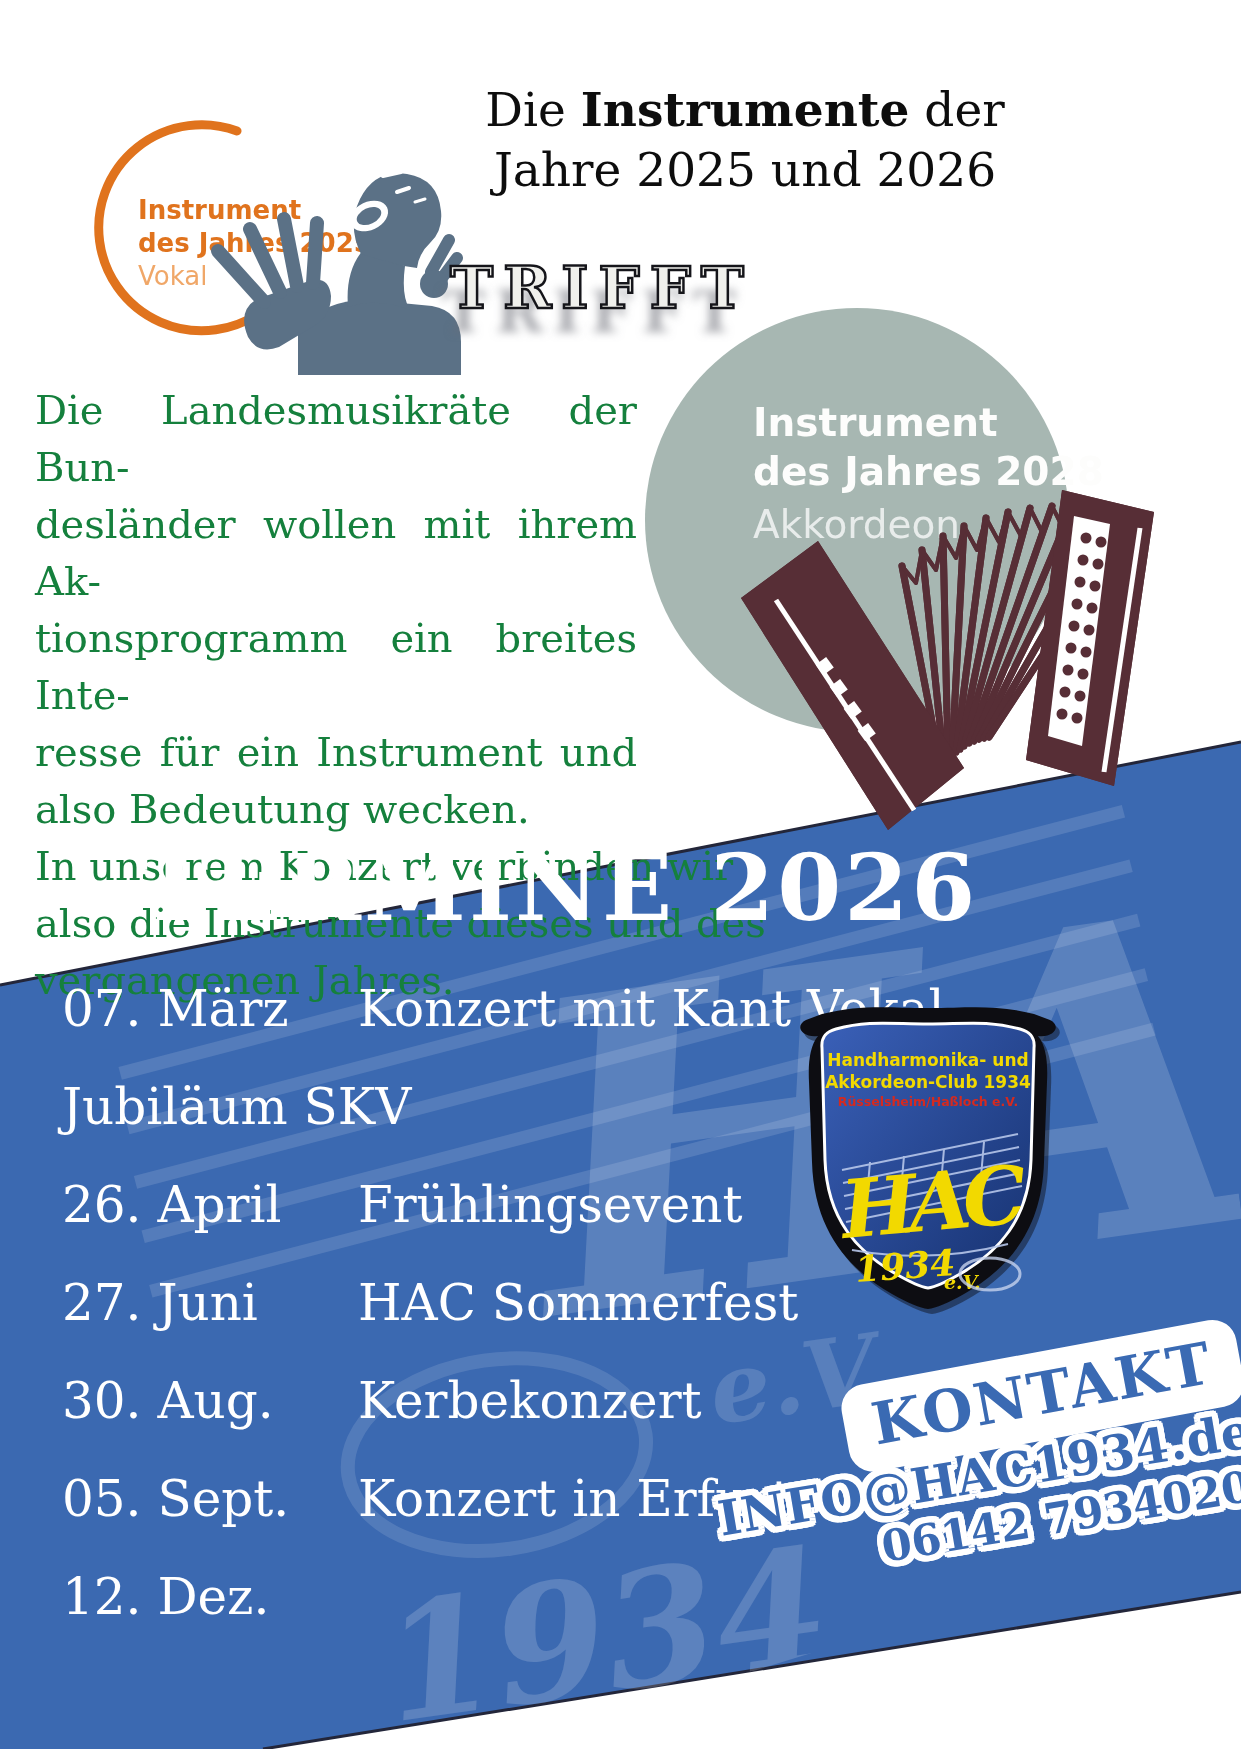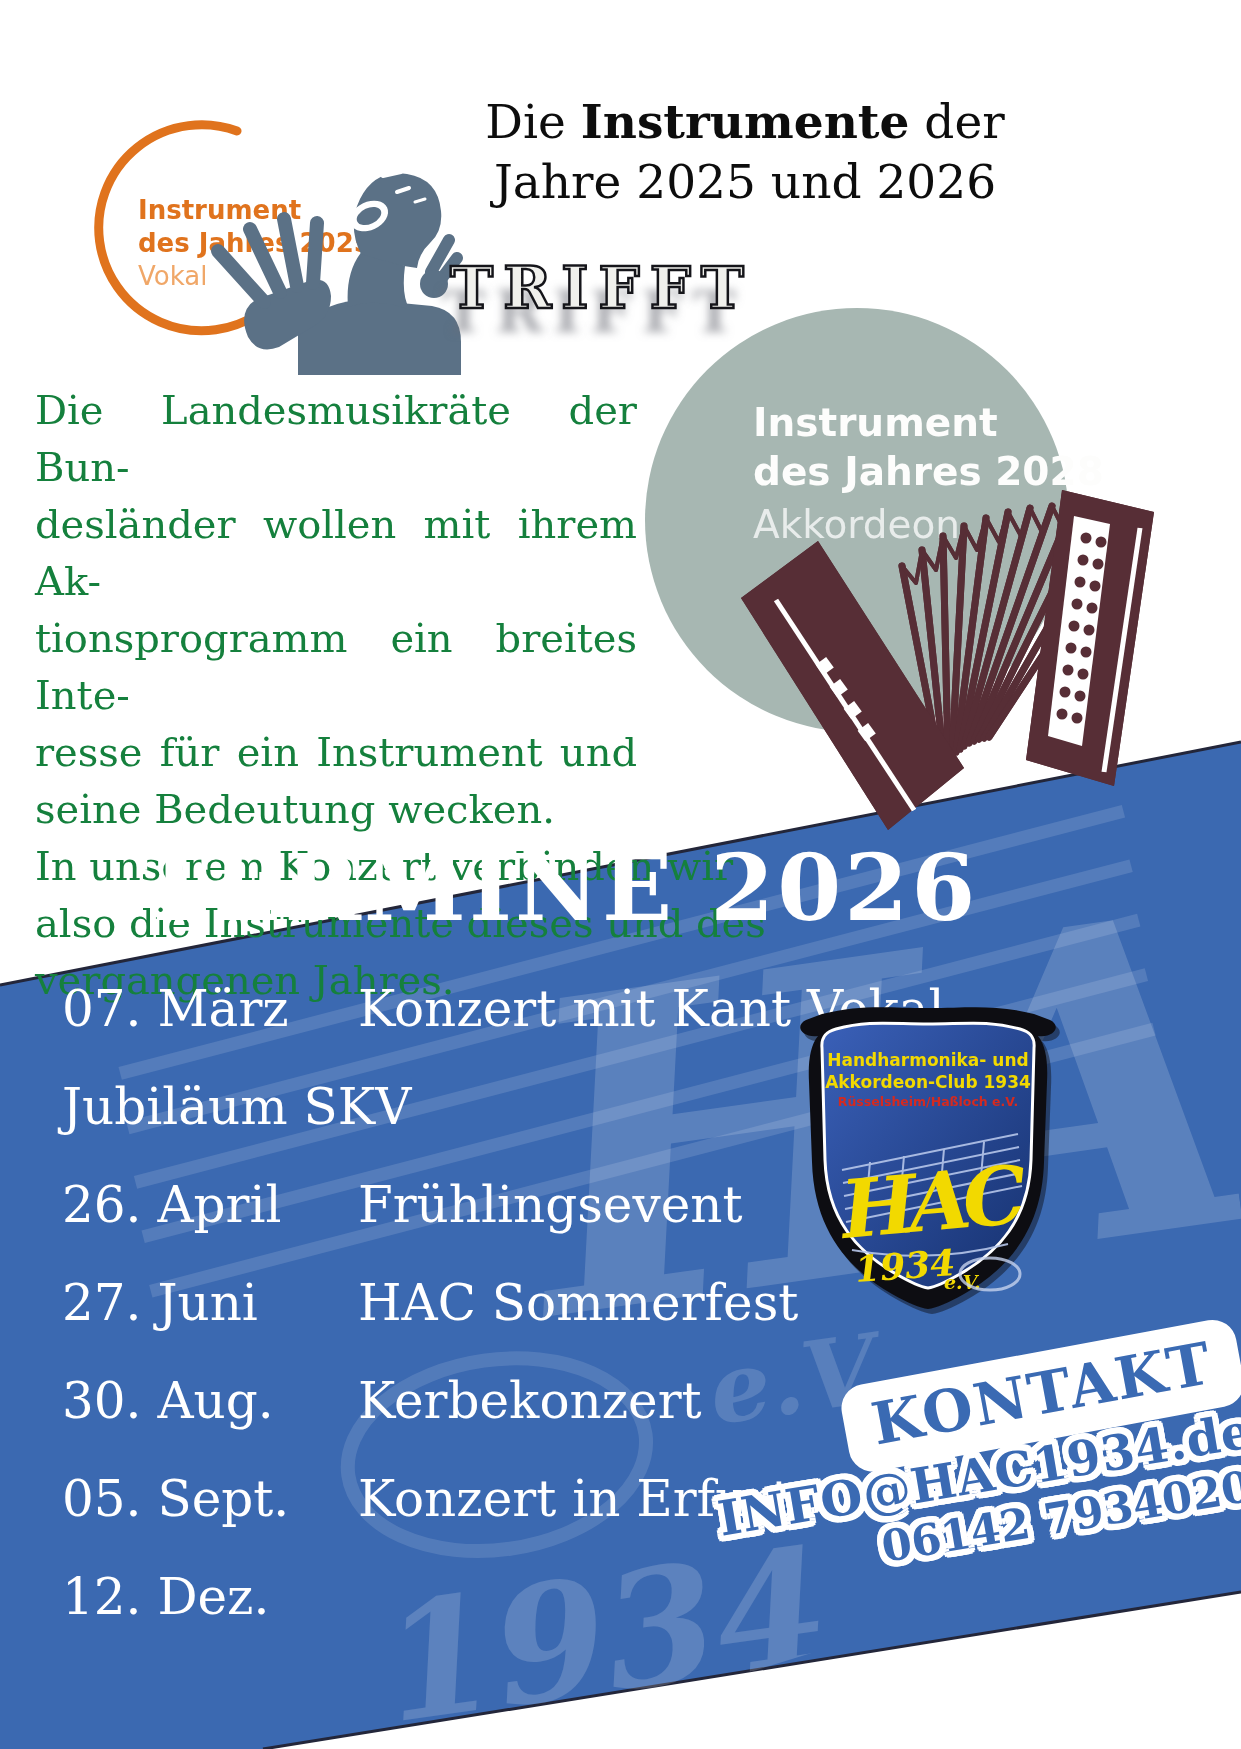--- a/index.html
+++ b/index.html
@@ -5,21 +5,21 @@
   * { margin:0; padding:0; box-sizing:border-box; }
   html,body { width:1241px; height:1749px; }
   body {
     position:relative; overflow:hidden; background:#ffffff;
     font-family:"DejaVu Serif", serif;
   }
   .abs { position:absolute; }
 
   
   .title {
-    left:420px; top:92px; width:650px; text-align:center;
+    left:420px; top:80px; width:650px; text-align:center;
     font-size:47px; line-height:60px; color:#0d0d0d;
     font-family:"DejaVu Serif", serif;
   }
   .title b { font-weight:bold; }
 
   
   .logo2025-arc { left:85px; top:103px; width:235px; height:255px; }
   .logo2025-text {
     left:138px; top:194px; font-family:"DejaVu Sans", sans-serif;
     font-size:26px; line-height:33px; font-weight:bold; color:#e0731d;
@@ -171,21 +171,21 @@
 </svg>
 
 <div class="abs trifft">TRIFFT</div>
 
 <div class="abs intro">
 
 <div class="intro-line">Die Landesmusikräte der Bun-</div>
     <div class="intro-line">desländer wollen mit ihrem Ak-</div>
     <div class="intro-line">tionsprogramm ein breites Inte-</div>
     <div class="intro-line">resse für ein Instrument und</div>
-    <div class="intro-line">seine Bedeutung wecken.</div>
+    <div class="intro-line">also Bedeutung wecken.</div>
     <div class="intro-line">In unserem Konzert verbinden wir</div>
     <div class="intro-line">also die Instrumente dieses und des</div>
     <div class="intro-line">vergangenen Jahres.</div>
   </div>
 
 <div class="abs circle2026"></div>
 <div class="abs logo2026-text">
   <div>Instrument</div>
   <div>des Jahres 2028</div>
   <div class="sub">Akkordeon</div>

